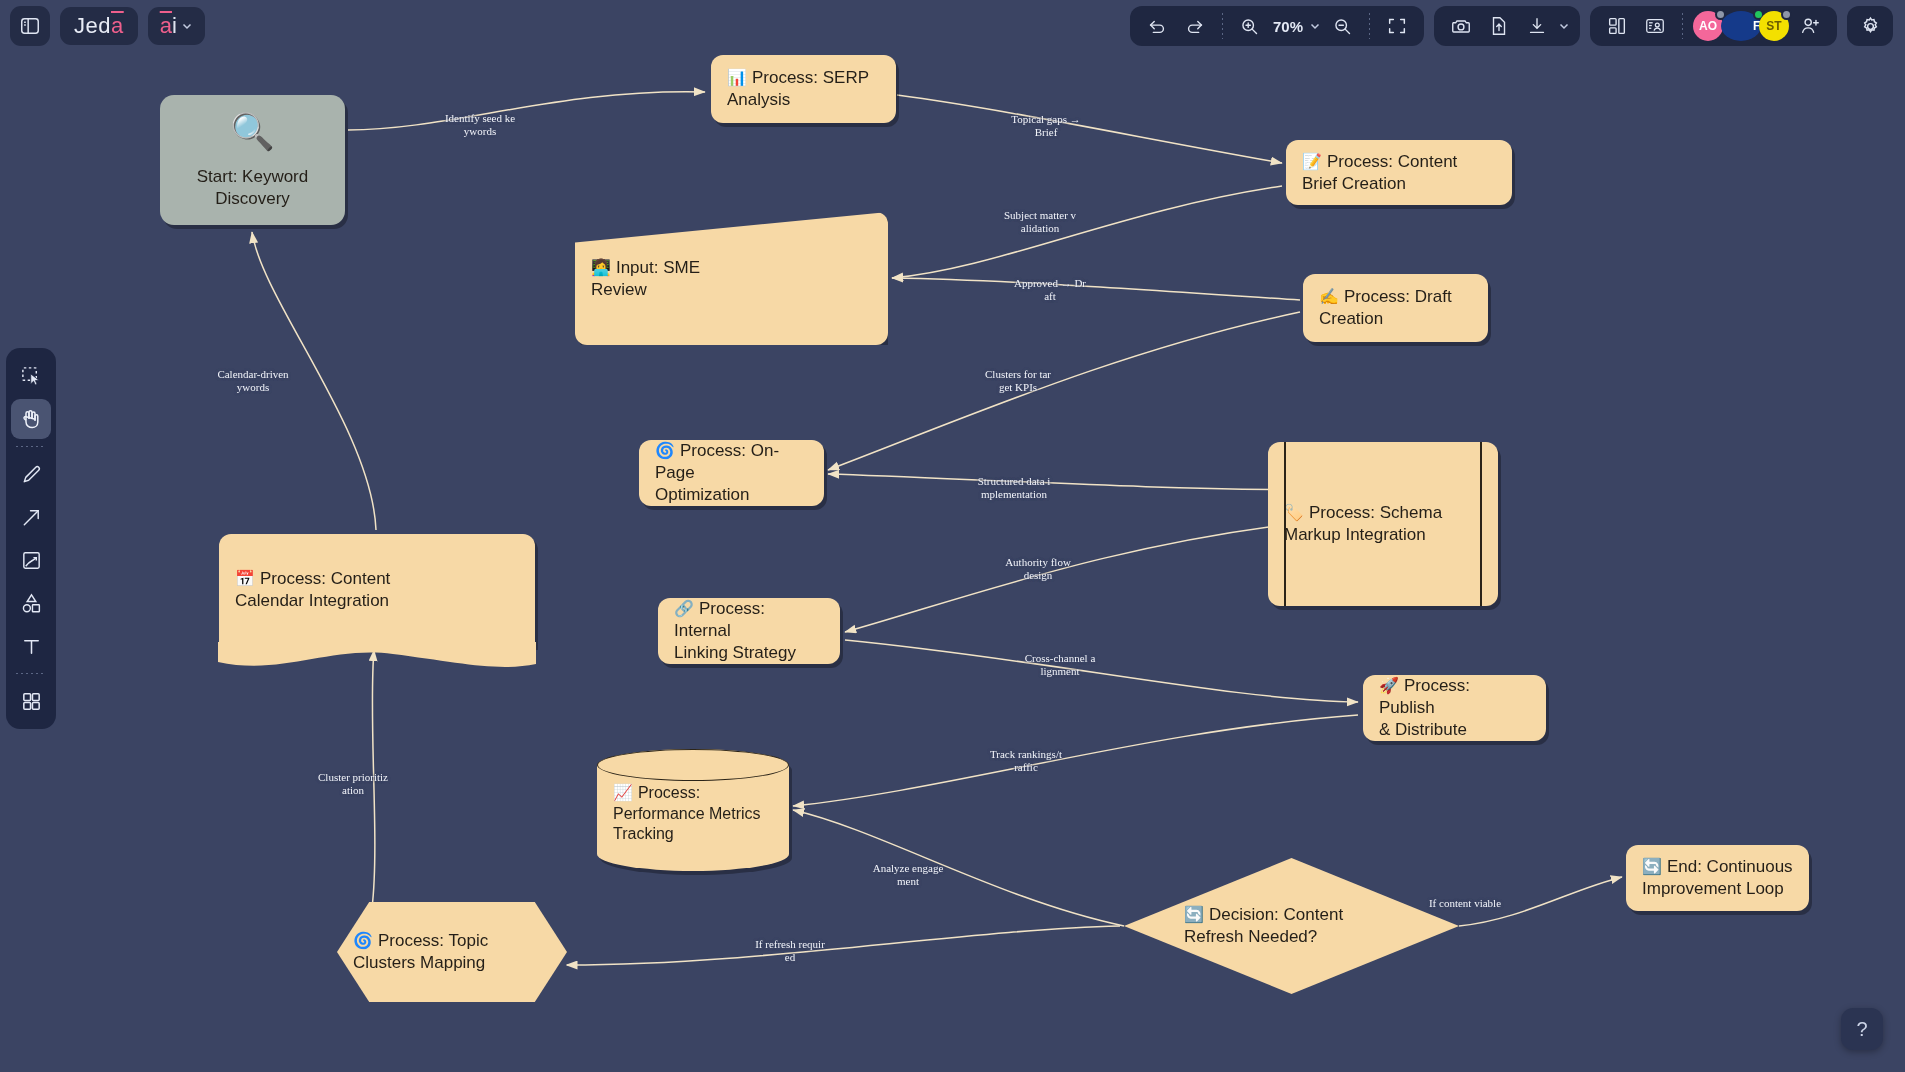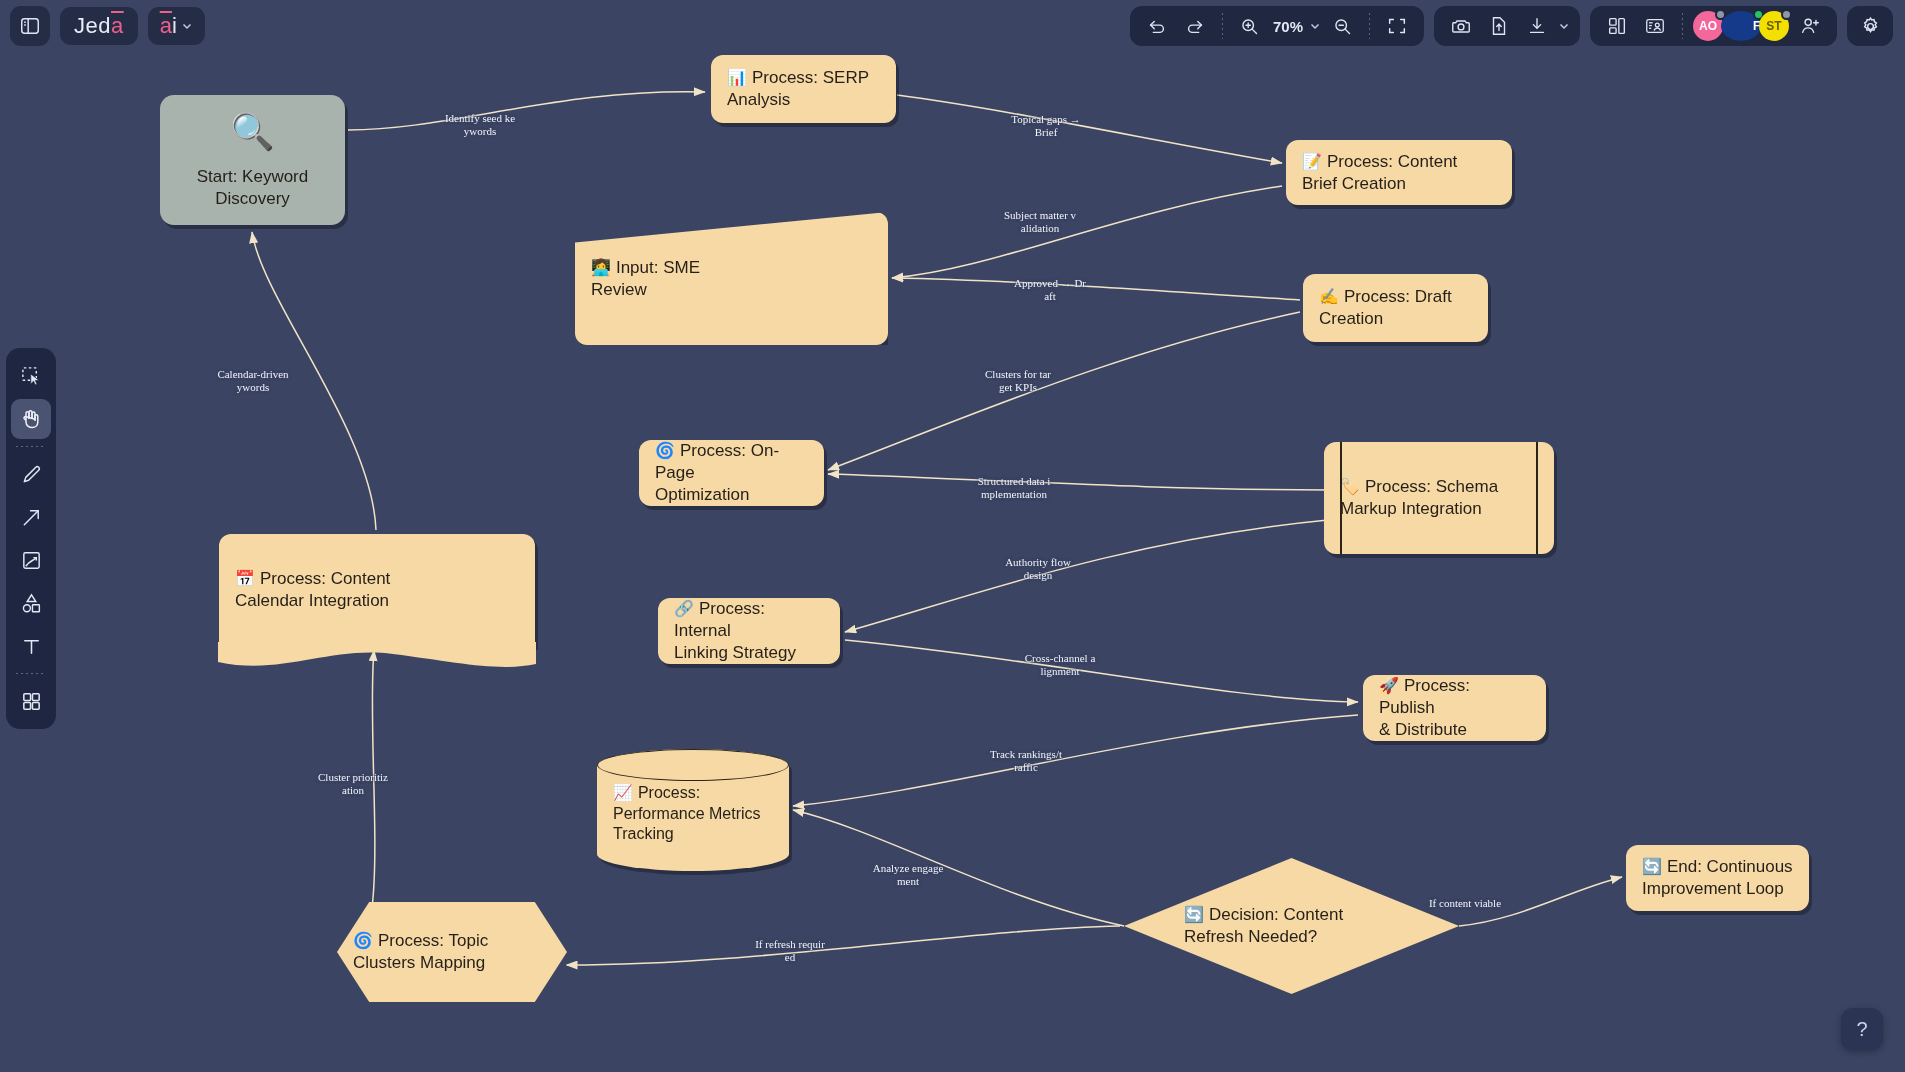--- a/index.html
+++ b/index.html
@@ -157,21 +157,21 @@
         </div>
         <div class="node para" style="left: 575px; top: 212px; width: 313px; height: 133px;">
           <span class="lbl"><span style="font-size: 16px; margin-right: 5px;">👩‍💻</span>Input: SME<br>Review</span>
         </div>
         <div class="node rect" style="left: 1303px; top: 274px; width: 185px; height: 68px;">
           <span class="lbl"><span style="font-size: 16px; margin-right: 5px;">✍️</span>Process: Draft<br>Creation</span>
         </div>
         <div class="node rect" style="left: 639px; top: 440px; width: 185px; height: 66px;">
           <span class="lbl"><span style="font-size: 16px; margin-right: 5px;">🌀</span>Process: On-Page<br>Optimization</span>
         </div>
-        <div class="node subr" style="left: 1324px; top: 442px; width: 230px; height: 112px;">
+        <div class="node subr" style="left: 1268px; top: 442px; width: 230px; height: 164px;">
           <span class="lbl"><span style="font-size: 16px; margin-right: 5px;">🏷️</span>Process: Schema<br>Markup Integration</span>
         </div>
         <div class="node doc" style="left: 219px; top: 534px; width: 316px; height: 112px;">
           <span class="lbl"><span style="font-size: 16px; margin-right: 5px;">📅</span>Process: Content<br>Calendar Integration</span>
           <div class="wave"><svg width="100%" height="34" viewBox="0 0 100 34" preserveAspectRatio="none">
               <path d="M0,0 L0,20 C20,34 35,4 55,12 C75,20 88,30 100,22 L100,0 z" fill="#f7d9a6"></path>
             </svg></div>
         </div>
         <div class="node rect" style="left: 658px; top: 598px; width: 182px; height: 66px;">
           <span class="lbl"><span style="font-size: 16px; margin-right: 5px;">🔗</span>Process: Internal<br>Linking Strategy</span>

